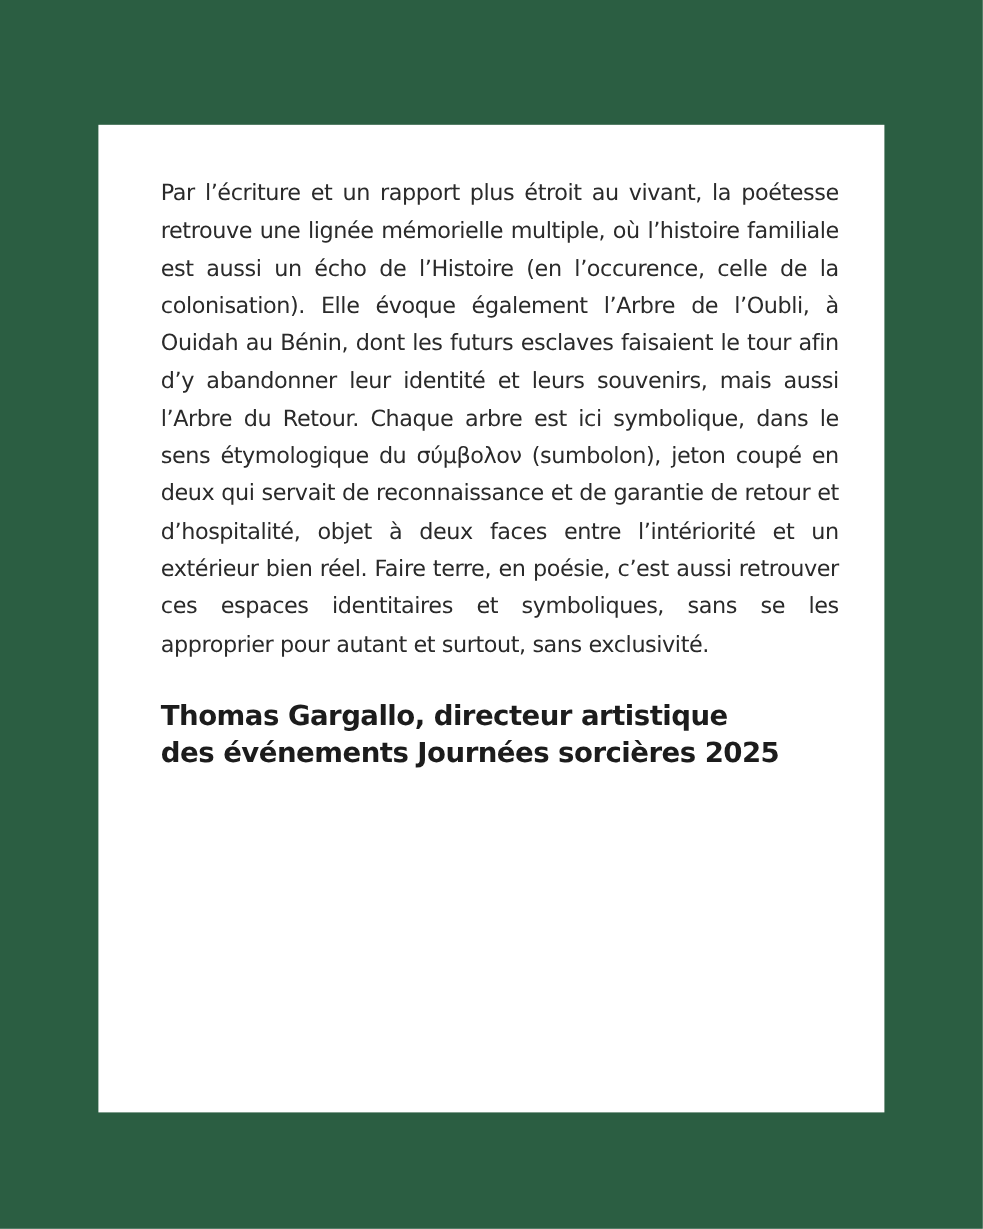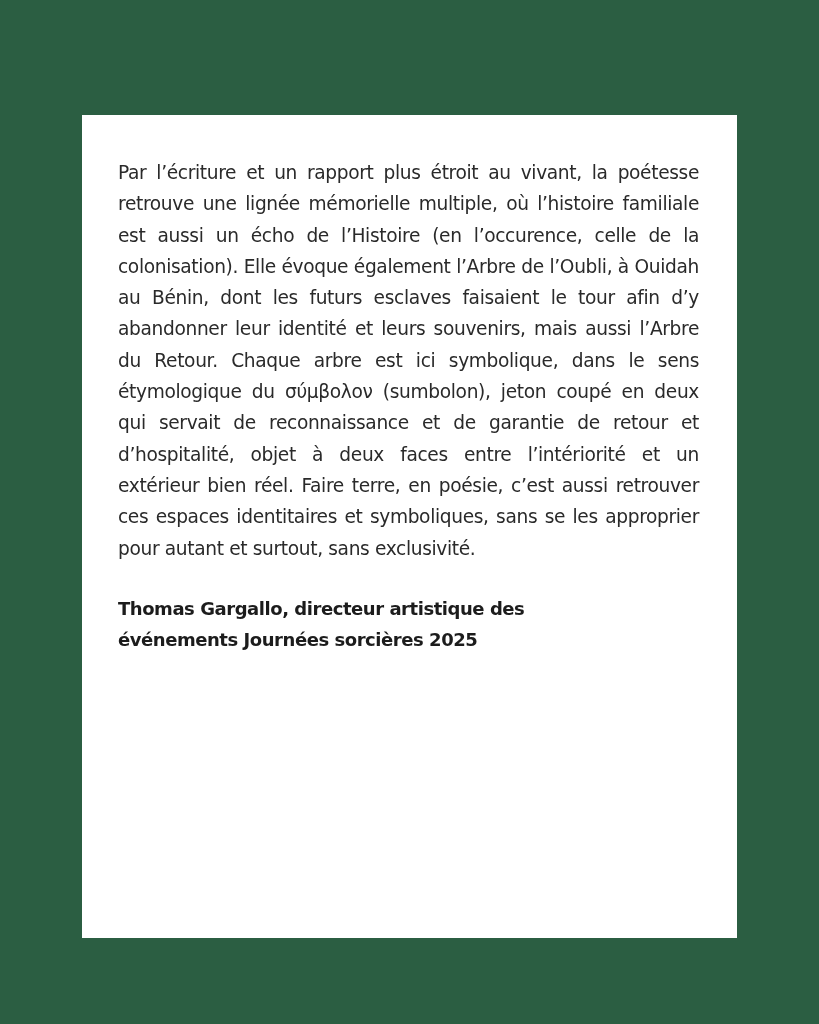--- a/index.html
+++ b/index.html
@@ -10,41 +10,41 @@
       width: 819px;
       height: 1024px;
       background: #2b5e42;
       position: relative;
       overflow: hidden;
       font-family: "DejaVu Sans", sans-serif;
     }
     .card {
       position: absolute;
       left: 82px;
-      top: 115px;
+      top: 104px;
       width: 655px;
       height: 823px;
       background: #ffffff;
       box-sizing: border-box;
-      padding: 42px 38px 0 36px;
+      padding: 42px 38px 0 52px;
     }
     .body-text {
       font-size: 18.6px;
       line-height: 31.3px;
       color: #2a2a2a;
       text-align: justify;
       margin: 0;
       letter-spacing: -0.35px;
       word-spacing: 0px;
     }
     .attribution {
       margin-top: 29px;
     }
     .author {
-      font-size: 18px;
+      font-size: 23px;
       line-height: 31.3px;
       font-weight: bold;
       color: #1c1c1c;
       margin: 0;
       letter-spacing: -0.45px;
       width: 520px;
     }
     .source {
       font-size: 18.6px;
       line-height: 31.3px;

